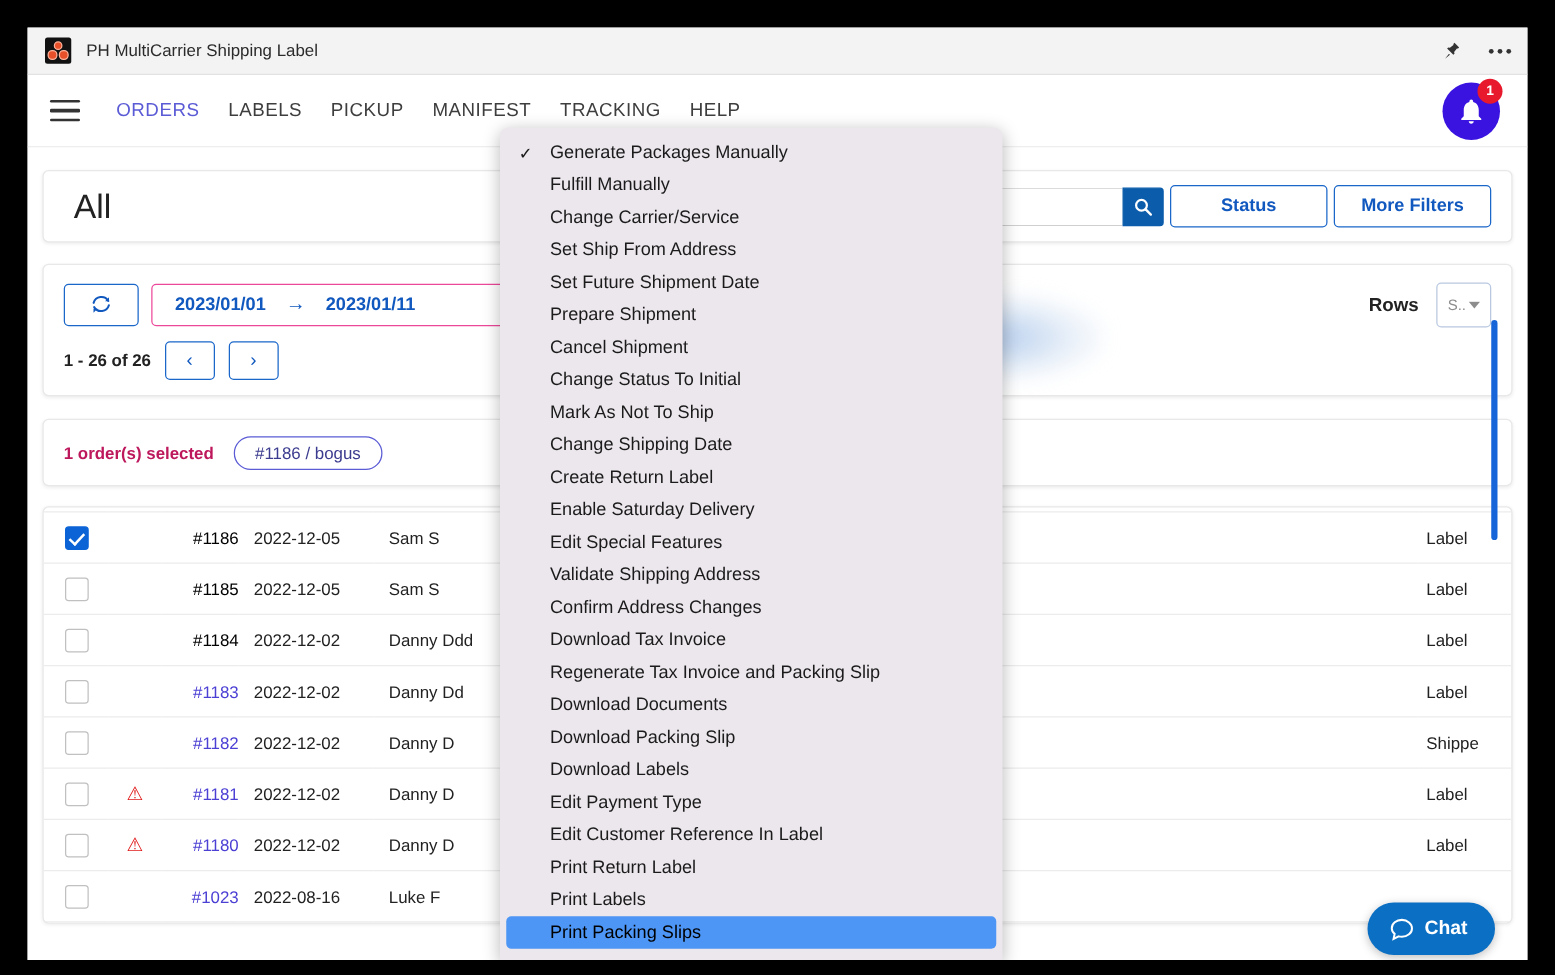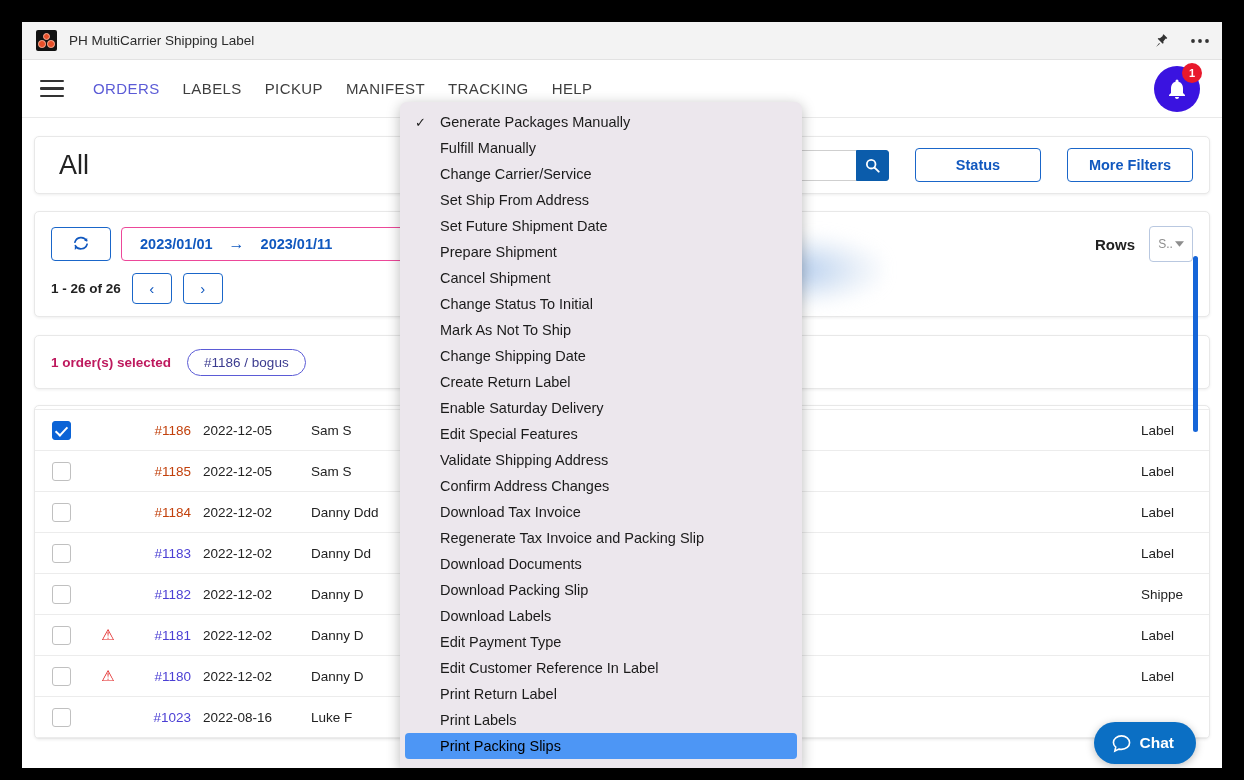--- a/index.html
+++ b/index.html
@@ -98,21 +98,21 @@
   }
 
   
   #title-row {
     height: 58px;
     display: flex; align-items: center;
     padding: 0 16px 0 24px;
     margin-bottom: 17px;
   }
   #all-label { font-size: 27px; color: #222; font-weight: 400; }
-  #title-right { margin-left: auto; display: flex; align-items: center; gap: 26px; }
+  #title-right { margin-left: auto; display: flex; align-items: center; gap: 5px; }
   #search-box { display: flex; align-items: stretch; height: 31px; }
   #search-input {
     width: 200px;
     border: 1px solid #cfcfcf; border-right: none;
     border-radius: 3px 0 0 3px;
     padding: 0 9px; font-size: 13.5px;
     font-family: "Liberation Sans", sans-serif;
     color: #333; outline: none;
   }
   #search-input::placeholder { color: #6b6b6b; }
@@ -196,21 +196,21 @@
   tbody tr { height: 41px; border-bottom: 1px solid #ececec; }
   tbody tr:first-child { border-top: 1px solid #ececec; }
   td { font-size: 13.5px; color: #222; vertical-align: middle; }
   .c-check { width: 52px; text-align: center; }
   .c-warn  { width: 42px; text-align: center; }
   .c-id    { width: 62px; text-align: right; }
   .c-date  { width: 108px; padding-left: 12px; }
   .c-name  { width: 120px; padding-left: 12px; }
   .c-carrier { padding-left: 12px; }
   .c-status  { width: 74px; padding-left: 6px; }
-  .order-id { color: #c2410c; text-decoration: none; }
+  .order-id { color: #000000; text-decoration: none; }
   .order-id.plain { color: #4b3fd4; }
   .chk {
     width: 19px; height: 19px; border-radius: 3px;
     border: 1.5px solid #c0c0c0; background: #fff;
     display: inline-block; cursor: pointer; vertical-align: middle;
   }
   .chk.on {
     background: #0b63d6; border-color: #0b63d6;
     position: relative;
   }

